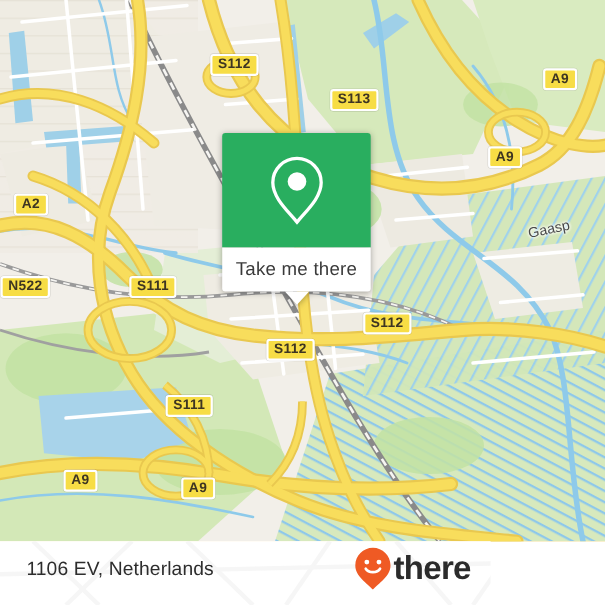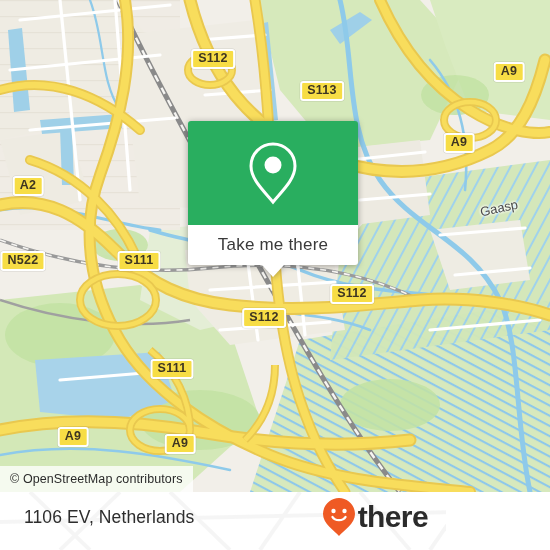--- a/index.html
+++ b/index.html
@@ -44,23 +44,23 @@
     font-size: 12.5px;
     color: #2b2b2b;
     letter-spacing: 0.1px;
     white-space: nowrap;
     z-index: 5;
   }
 
   
   #callout {
     position: absolute;
-    left: 188px;
+    left: 202px;
     top: 121px;
-    width: 170px;
+    width: 135px;
     z-index: 20;
     filter: drop-shadow(0 1px 3px rgba(0,0,0,0.33));
   }
   #callout-top {
     height: 104px;
     background: #29ae5f;
     border-radius: 3px 3px 0 0;
     display: flex;
     align-items: center;
     justify-content: center;
@@ -291,21 +291,20 @@
         <div style="position: absolute; left: 352px; top: 294px; transform: translate(-50%, -50%); background: rgb(247, 221, 69); border: 2px solid rgb(255, 255, 255); border-radius: 3px; padding: 1px 5px 2px; font-size: 12.5px; font-weight: bold; color: rgb(61, 53, 34); font-family: &quot;Liberation Sans&quot;, sans-serif; letter-spacing: 0.3px; white-space: nowrap; line-height: 13px; box-shadow: rgba(0, 0, 0, 0.12) 0px 0px 0px 0.5px;">S112</div>
         <div style="position: absolute; left: 172px; top: 369px; transform: translate(-50%, -50%); background: rgb(247, 221, 69); border: 2px solid rgb(255, 255, 255); border-radius: 3px; padding: 1px 5px 2px; font-size: 12.5px; font-weight: bold; color: rgb(61, 53, 34); font-family: &quot;Liberation Sans&quot;, sans-serif; letter-spacing: 0.3px; white-space: nowrap; line-height: 13px; box-shadow: rgba(0, 0, 0, 0.12) 0px 0px 0px 0.5px;">S111</div>
         <div style="position: absolute; left: 73px; top: 437px; transform: translate(-50%, -50%); background: rgb(247, 221, 69); border: 2px solid rgb(255, 255, 255); border-radius: 3px; padding: 1px 5px 2px; font-size: 12.5px; font-weight: bold; color: rgb(61, 53, 34); font-family: &quot;Liberation Sans&quot;, sans-serif; letter-spacing: 0.3px; white-space: nowrap; line-height: 13px; box-shadow: rgba(0, 0, 0, 0.12) 0px 0px 0px 0.5px;">A9</div>
         <div style="position: absolute; left: 180px; top: 444px; transform: translate(-50%, -50%); background: rgb(247, 221, 69); border: 2px solid rgb(255, 255, 255); border-radius: 3px; padding: 1px 5px 2px; font-size: 12.5px; font-weight: bold; color: rgb(61, 53, 34); font-family: &quot;Liberation Sans&quot;, sans-serif; letter-spacing: 0.3px; white-space: nowrap; line-height: 13px; box-shadow: rgba(0, 0, 0, 0.12) 0px 0px 0px 0.5px;">A9</div>
       </div>
 
     <div id="place-label-layer" style="position:absolute;left:0;top:0;width:550px;height:492px;">
         <div style="position: absolute; left: 499px; top: 208px; transform: translate(-50%, -50%) rotate(-12deg); font-size: 13px; color: rgb(74, 74, 74); font-family: &quot;Liberation Sans&quot;, sans-serif; text-shadow: rgb(255, 255, 255) 0px 0px 3px, rgb(255, 255, 255) 0px 0px 3px, rgb(255, 255, 255) 0px 0px 3px; white-space: nowrap;">Gaasp</div>
       </div>
 
-    <div id="attribution">© OpenStreetMap contributors</div>
   </div>
 
   <div id="callout">
     <div id="callout-top">
       <svg width="56" height="66" viewBox="0 0 56 66">
         <path d="M28 4 C15.8 4 6 13.8 6 26 C6 40 20 52 28 62 C36 52 50 40 50 26 C50 13.8 40.2 4 28 4 Z" fill="none" stroke="#ffffff" stroke-width="3"></path>
         <circle cx="28" cy="25" r="8.5" fill="#ffffff"></circle>
       </svg>
     </div>
     <div id="callout-bottom">

